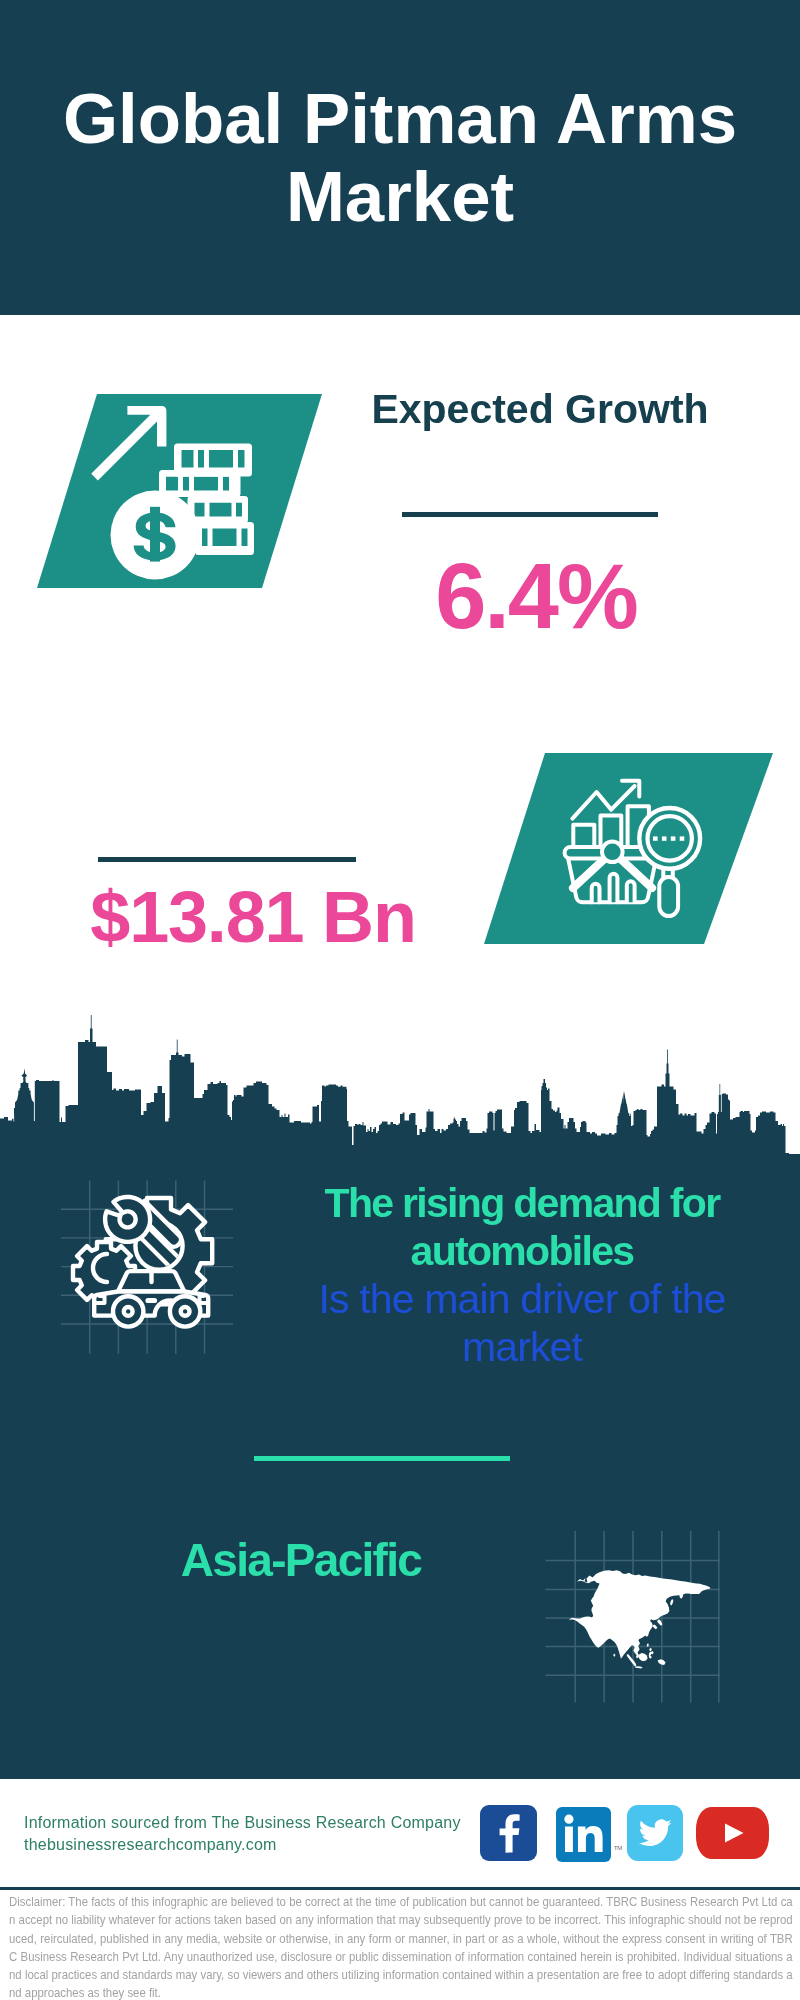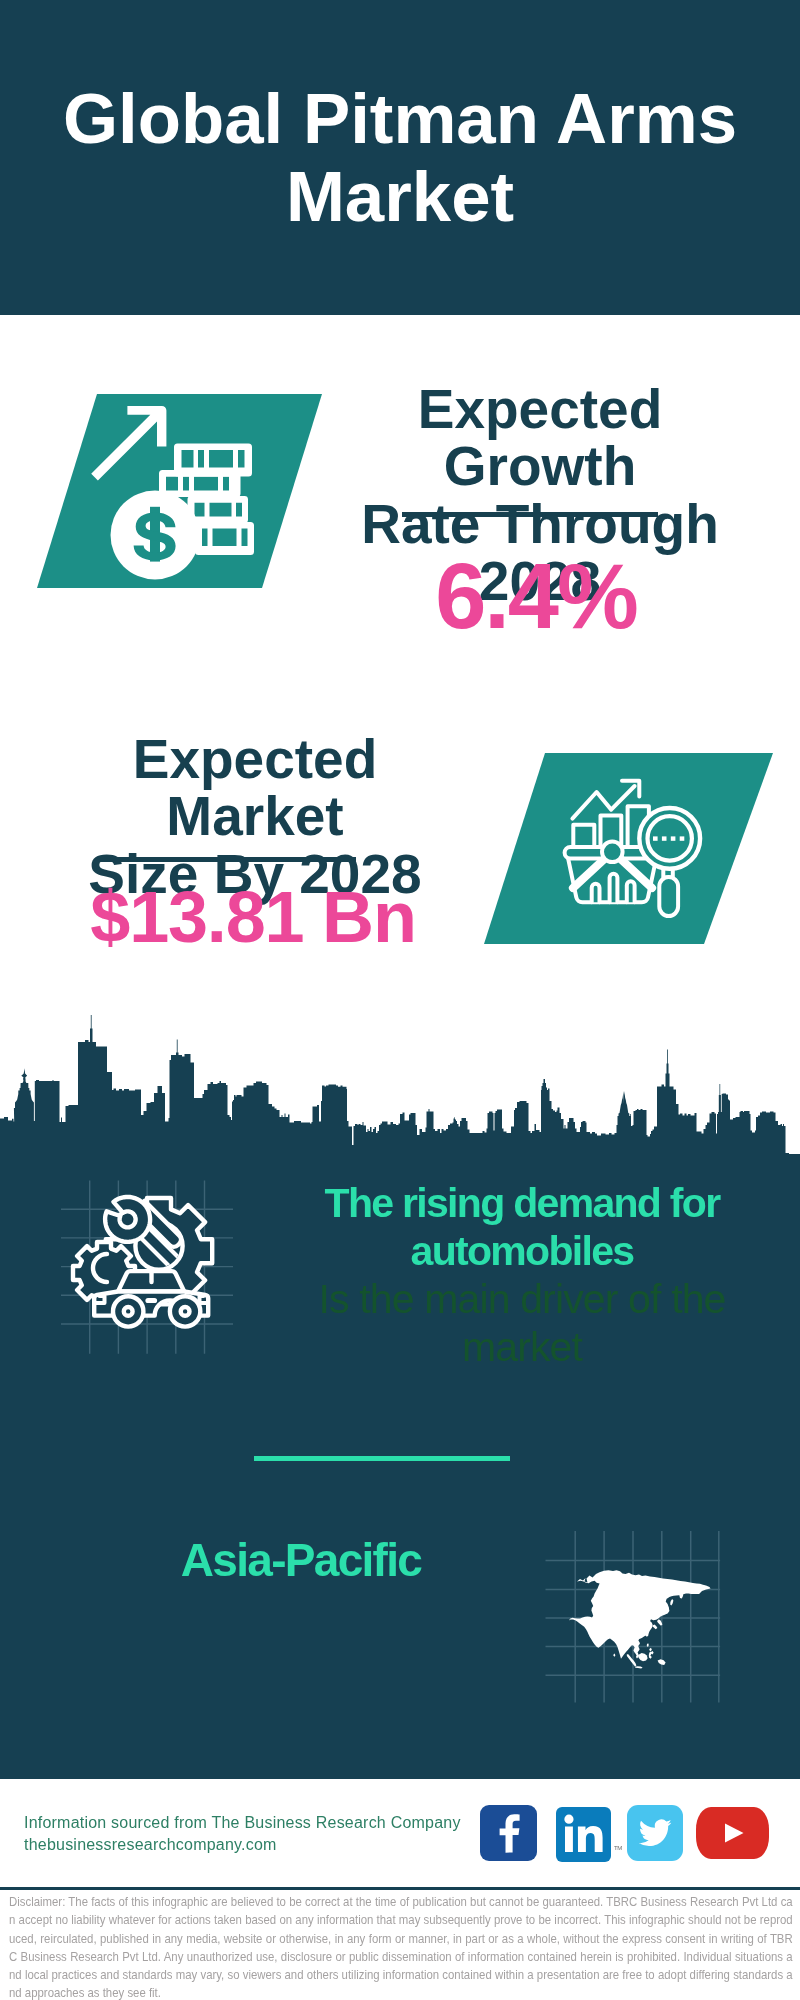--- a/index.html
+++ b/index.html
@@ -11,32 +11,32 @@
 
   
   .hdr{position:absolute;left:0;top:0;width:800px;height:315px;background:#164052;}
   .hdr-title{position:absolute;left:0;top:80px;width:800px;text-align:center;
              color:#ffffff;font-weight:bold;font-size:70.8px;line-height:77.5px;}
 
   
   .para{position:absolute;overflow:hidden;}
 
   .stat-title{position:absolute;text-align:center;color:#17404f;
-              font-weight:bold;font-size:55px;line-height:57.4px;}
+              font-weight:bold;font-size:41px;line-height:57.4px;}
   .rule{position:absolute;height:5px;background:#17404f;}
   .stat-value{position:absolute;text-align:center;color:#ec4899;font-weight:bold;}
 
   
   .dark{position:absolute;left:0;width:800px;background:#164052;}
   .skyline{position:absolute;left:0;width:800px;display:block;}
 
   .msg{position:absolute;text-align:center;line-height:48px;}
   .msg .hl{color:#2bdfab;font-weight:bold;display:block;letter-spacing:-1.7px;}
   .msg.gap .hl{margin-bottom:5px;}
-  .msg .sub{color:#14532d;font-weight:normal;display:block;letter-spacing:-0.85px;}
+  .msg .sub{color:#1d4ed8;font-weight:normal;display:block;letter-spacing:-0.85px;}
   .grn-rule{position:absolute;height:5px;background:#2bdfab;}
 
   
   .src{position:absolute;color:#2d7f64;font-size:16px;line-height:21.5px;letter-spacing:0.22px;}
   .social{position:absolute;}
   .sbox{position:absolute;display:block;border-radius:9px;}
   .sbox svg{width:100%;height:100%;display:block;}
   .sbox.fb{background:#1b4d96;}
   .sbox.li{background:#0a7cbc;border-radius:6px;}
   .sbox.tw{background:#48c4ef;border-radius:11px;}
@@ -76,29 +76,24 @@
       </g>
 
       <circle cx="155" cy="535" r="44.5" fill="#fff"></circle>
       <path fill="#1c8f87" d="M150.0 506.8 h10.0 v54.8 h-10.0 z"></path>
       <path fill="#1c8f87" d="M155 512.6 c -11.5 0 -19.3 5.7 -19.3 13.8 c 0 8.3 7.0 12.3 18.3 14.2 c 8.8 1.5 11.6 3.0 11.6 6.1 c 0 3.4 -4.0 5.9 -10.6 5.9 c -7.0 0 -11.1 -2.7 -11.4 -7.0 h -10.0 c 0.3 9.0 8.0 14.9 21.4 14.9 c 12.5 0 20.6 -5.8 20.6 -14.4 c 0 -8.7 -7.2 -12.5 -18.9 -14.4 c -8.5 -1.4 -11.1 -2.9 -11.1 -6.0 c 0 -3.2 3.8 -5.3 9.4 -5.3 c 6.3 0 10.0 2.5 10.5 6.9 h 10.0 c -0.4 -8.5 -7.7 -14.7 -20.5 -14.7 z"></path>
     </g>
   </svg>
 
   <div class="stat-title" style="left:340px;top:381px;width:400px;">
     <div>Expected Growth</div>
-    <div>Rate Through 2028</div>
   </div>
   <div class="rule" style="left:402px;top:512px;width:256px;"></div>
   <div class="stat-value" style="left:336px;top:550px;width:400px;font-size:92px;line-height:92px;letter-spacing:-2px;">6.4%</div>
 
-  <div class="stat-title" style="left:55px;top:731px;width:400px;">
-    <div>Expected Market</div>
-    <div>Size By 2028</div>
-  </div>
   <div class="rule" style="left:98px;top:857px;width:258px;"></div>
   <div class="stat-value" style="left:53px;top:881px;width:400px;font-size:72px;line-height:72px;letter-spacing:-1.2px;">$13.81 Bn</div>
 
   <svg class="para" style="left:478px;top:750px;width:300px;height:198px;" viewBox="0 0 300 198">
     <polygon points="67,3 295,3 226,194 6,194" fill="#1c8f87"></polygon>
     <g transform="translate(-478,-750)" fill="none" stroke="#ffffff" stroke-width="4" stroke-linecap="round" stroke-linejoin="round">
 
       <polyline points="572.4,818.6 596.6,792.0 611.2,809.6 634.6,786.0"></polyline>
       <polyline points="622.0,780.8 639.3,780.8 639.3,796.6"></polyline>
 

